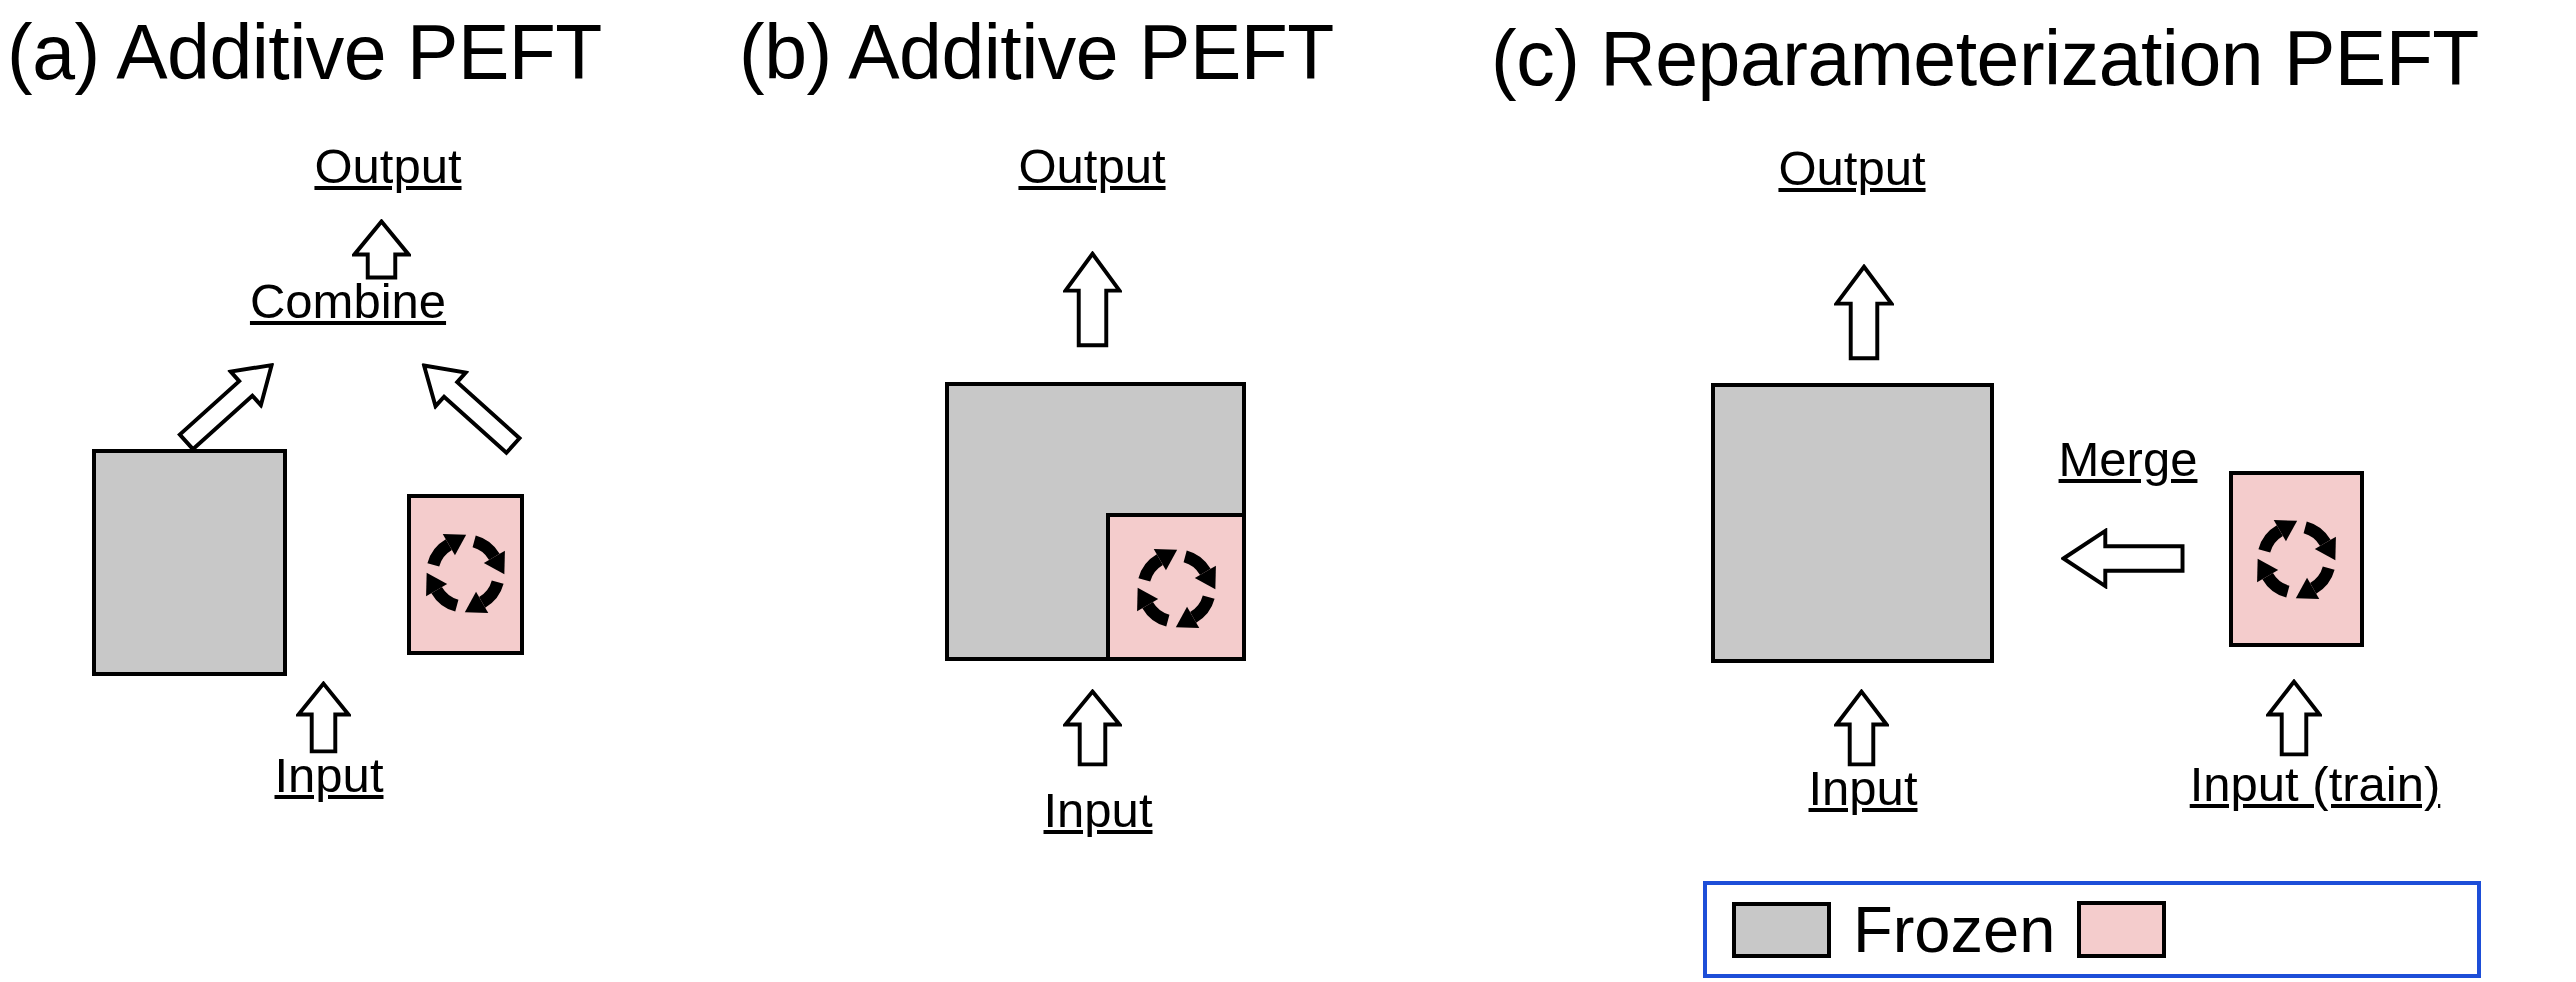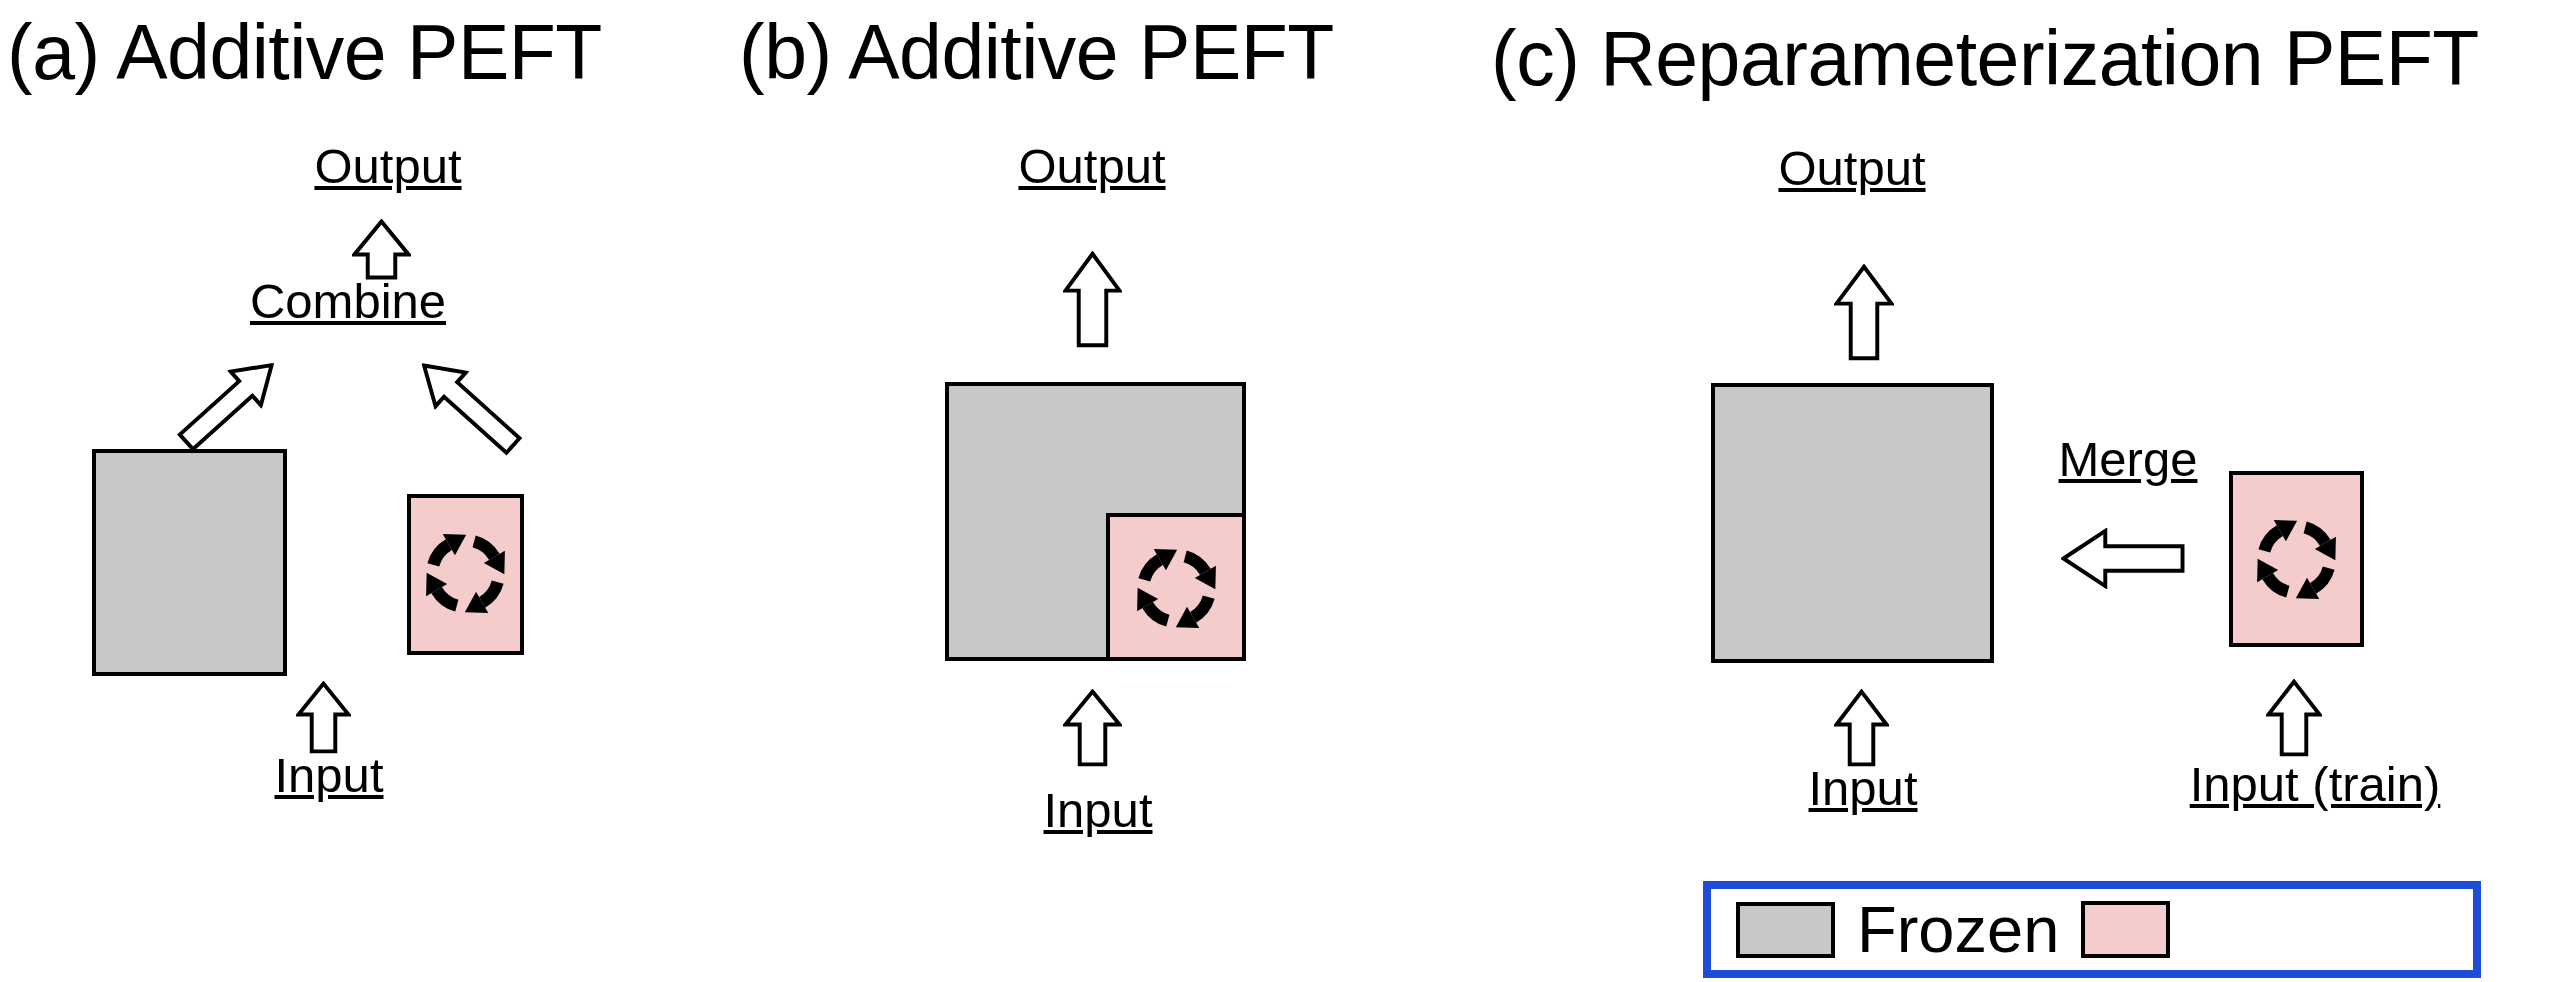--- a/index.html
+++ b/index.html
@@ -17,21 +17,21 @@
     transform:translateX(-50%);color:#000;text-decoration:underline;
   }
   .box{position:absolute;border:4px solid #000;}
   .frozen-box{background:var(--frozen,#c8c8c8);}
   .learnable-box{background:var(--learnable,#f4cccc);}
   .arrow{position:absolute;}
   .arrow svg{display:block;}
   .icon{position:absolute;}
   #legend{
     position:absolute;left:1703px;top:881px;width:778px;height:97px;
-    border:8px solid #1d4ed8;background:#fff;display:flex;align-items:center;
+    border:4px solid #1d4ed8;background:#fff;display:flex;align-items:center;
     gap:22px;padding-left:25px;
   }
   .legend-swatch{border:4px solid #000;flex:0 0 auto;}
   .legend-label{font-size:65px;line-height:1;white-space:nowrap;}
 </style>
 </head>
 <body>
 
 <div id="canvas">
 

